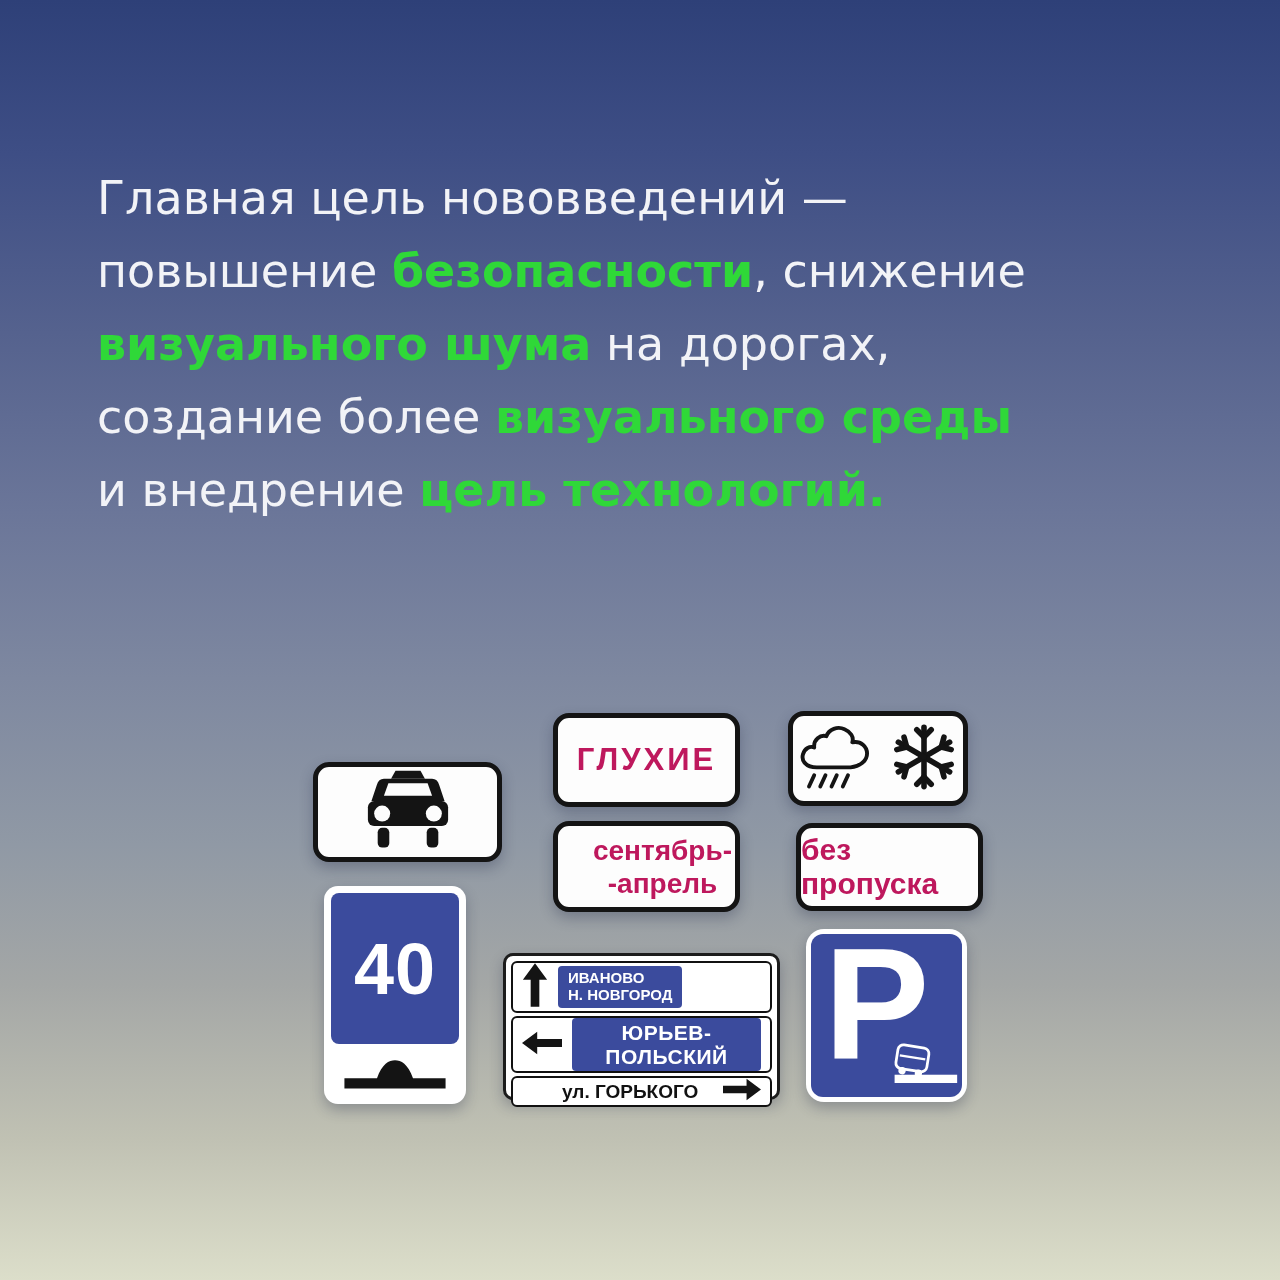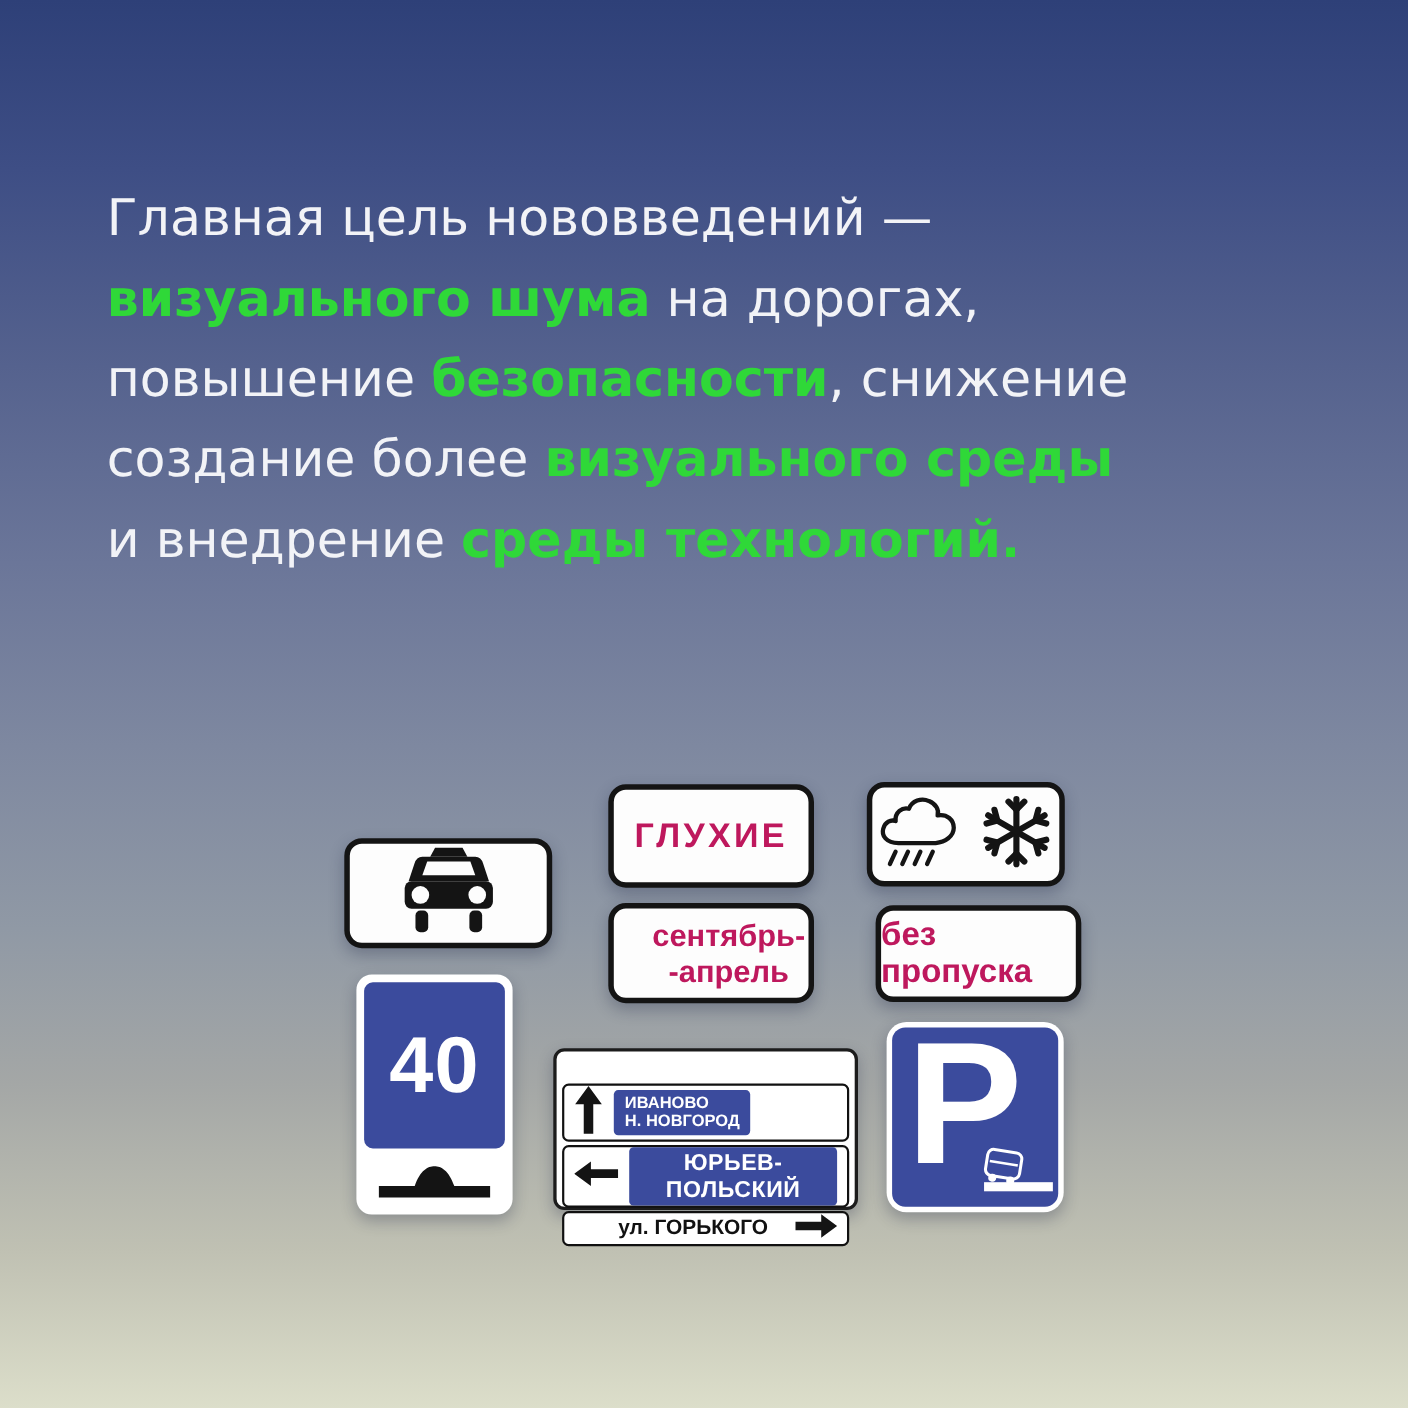--- a/index.html
+++ b/index.html
@@ -42,21 +42,21 @@
   .sign-dir{
     position:absolute;left:503px;top:953px;width:277px;height:147px;background:#fff;
     border:3px solid #1c1c1c;border-radius:10px;box-sizing:border-box;padding:5px;
     display:flex;flex-direction:column;gap:3px;box-shadow:0 6px 14px rgba(20,30,60,.28);
     font-family:"Liberation Sans",sans-serif;
   }
   .sign-dir .row{
     border:2.5px solid #111;border-radius:6px;background:#fff;
     display:flex;align-items:center;padding:0 9px;gap:10px;box-sizing:border-box;
   }
-  .sign-dir .r1{flex:1.30;margin-top:24px;}
+  .sign-dir .r1{flex:1.30;}
   .sign-dir .r2{flex:1.05;}
   .sign-dir .r3{flex:0.80;justify-content:space-between;}
   .bluebox{background:#3b4b9d;color:#fff;border-radius:4px;font-weight:700;line-height:1.12;}
   .r1 .bluebox{font-size:15px;padding:4px 10px;}
   .r2 .bluebox{font-size:21px;padding:3px 8px;letter-spacing:.5px;flex:1;text-align:center;}
   .r3 .street{font-size:19px;font-weight:700;color:#111;margin-left:40px;}
   
   .sign-park{
     position:absolute;left:806px;top:929px;width:161px;height:173px;background:#fff;border-radius:18px;
     box-sizing:border-box;padding:5px;box-shadow:0 6px 14px rgba(20,30,60,.28);
@@ -70,24 +70,24 @@
   }
   .sign-park svg{position:absolute;right:3px;bottom:7px;}
 </style>
 </head>
 <body>
 
 <div class="canvas">
 
   <div class="intro">
     <div class="line"><span>Главная цель нововведений —</span></div>
+    <div class="line"><span>повышение </span><span class="hl">безопасности</span><span>, снижение</span></div>
     <div class="line"><span class="hl">визуального шума</span><span> на дорогах,</span></div>
-    <div class="line"><span>повышение </span><span class="hl">безопасности</span><span>, снижение</span></div>
     <div class="line"><span>создание более </span><span class="hl">визуального среды</span></div>
-    <div class="line"><span>и внедрение </span><span class="hl">среды технологий.</span></div>
+    <div class="line"><span>и внедрение </span><span class="hl">цель технологий.</span></div>
   </div>
 
   <div class="plate sign-taxi">
     <span>
       <svg width="100" height="82" viewBox="0 0 110 92">
         <path d="M41,2 h28 l5,9 h-38 z" fill="#141414"></path>
         <path d="M28,11 h54 q6,0 8,7 l6,18 H14 l6,-18 q2,-7 8,-7 z" fill="#141414"></path>
         <path d="M33,16 h44 l5,14 H28 z" fill="#fdfdfd"></path>
         <rect x="10" y="36" width="90" height="28" rx="7" fill="#141414"></rect>
         <circle cx="26" cy="50" r="9" fill="#fdfdfd"></circle>

